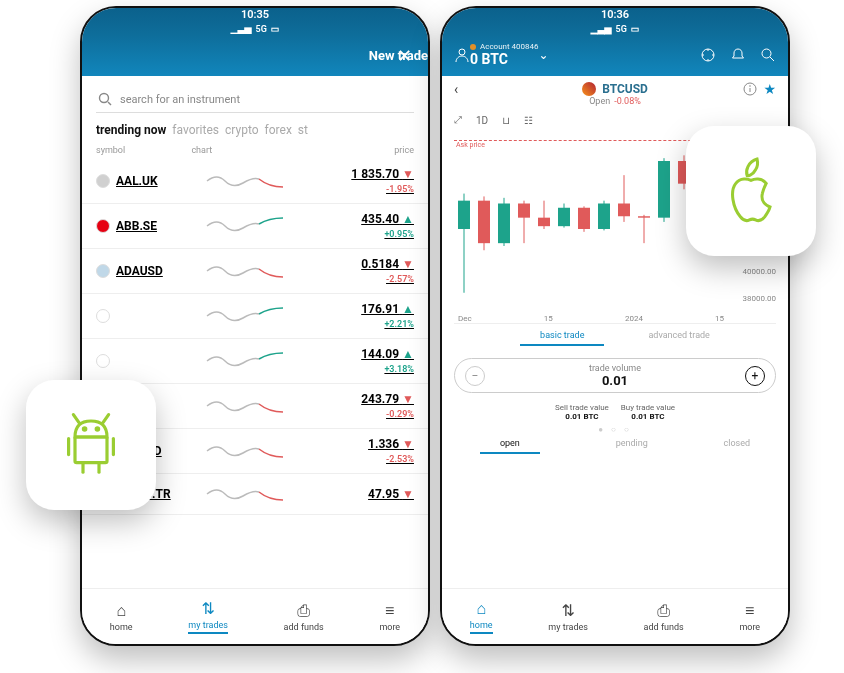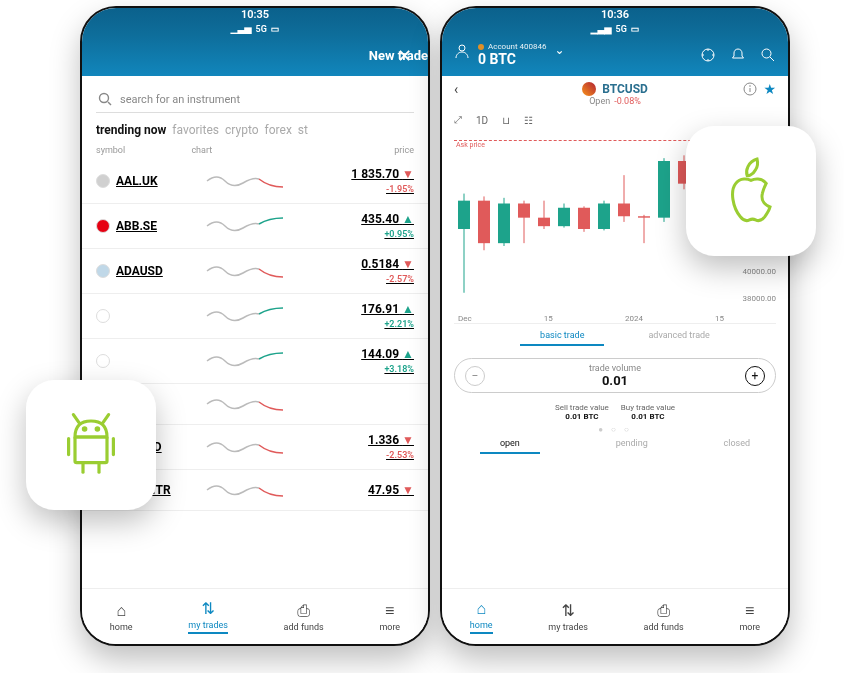--- a/index.html
+++ b/index.html
@@ -25,21 +25,21 @@
 .chg{ font-size:9px; font-weight:600; }
 .pos{color:#1da38b;} .neg{color:#e05a5a;}
 .icon-dot{width:14px;height:14px;border-radius:50%;display:inline-block;}
 .spark{stroke:#bbb;fill:none;stroke-width:1.5;}
 .spark-end-up{stroke:#1da38b;} .spark-end-dn{stroke:#e05a5a;}
 .bottom-nav{position:absolute;bottom:0;left:0;right:0;height:56px;background:#fff;border-top:1px solid #eee;display:flex;justify-content:space-around;align-items:center;}
 .nav-item{display:flex;flex-direction:column;align-items:center;gap:2px;font-size:9px;color:#444;}
 .nav-item.active{color:#0d88c1;border-bottom:2px solid #0d88c1;padding-bottom:2px;}
 
 .acc-bar{height:42px;background:linear-gradient(180deg,#0e6d9a,#1186bc);color:#fff;display:flex;align-items:center;gap:10px;padding:0 12px;font-size:11px;}
-.acc-left{display:flex;align-items:flex-start;gap:8px;flex:1;}
+.acc-left{display:flex;align-items:center;flex:1;}
 .acc-balance{display:flex;flex-direction:column;line-height:1.1;}
 .acc-balance .lab{font-size:8px;opacity:.9;display:flex;align-items:center;gap:4px;}
 .acc-balance .lab::before{content:"";width:6px;height:6px;border-radius:50%;background:#f7931a;display:inline-block;}
 .acc-balance .val{font-weight:700;font-size:14px;}
 .acc-icons{display:flex;gap:14px;}
 .pair-head{display:flex;align-items:center;justify-content:center;gap:6px;padding:6px 12px 0;position:relative;}
 .pair-title{font-weight:700;font-size:12px;color:#2a6f8f;}
 .pair-sub{text-align:center;font-size:9px;color:#888;display:flex;gap:4px;justify-content:center;padding-bottom:4px;}
 .back-ch{position:absolute;left:12px;font-size:14px;color:#444;}
 .info-star{position:absolute;right:12px;display:flex;gap:6px;align-items:center;}
@@ -177,20 +177,21 @@
     <div class="c1">
             <span class="icon-dot" style="background:#fff;border:1px solid #ddd;"></span>
             <span></span>
           </div>
     <div class="c2">
             <svg width="80" height="24">
               <path class="spark" d="M2 12 Q12 4 20 12 T38 14 T54 10"></path>
               <path class="spark spark-end-dn" d="M54 10 Q64 18 78 18"></path>
             </svg>
           </div>
+    <div class="c3"><span>243.79</span> <span class="neg">▼</span><br><span class="chg neg">-0.29%</span></div>
   </div>
   <div class="row">
     <div class="c1">
             <span class="icon-dot" style="background:#c0d8e8;border:1px solid #ddd;"></span>
             <span>APEUSD</span>
           </div>
     <div class="c2">
             <svg width="80" height="24">
               <path class="spark" d="M2 12 Q12 4 20 12 T38 14 T54 10"></path>
               <path class="spark spark-end-dn" d="M54 10 Q64 18 78 18"></path>

